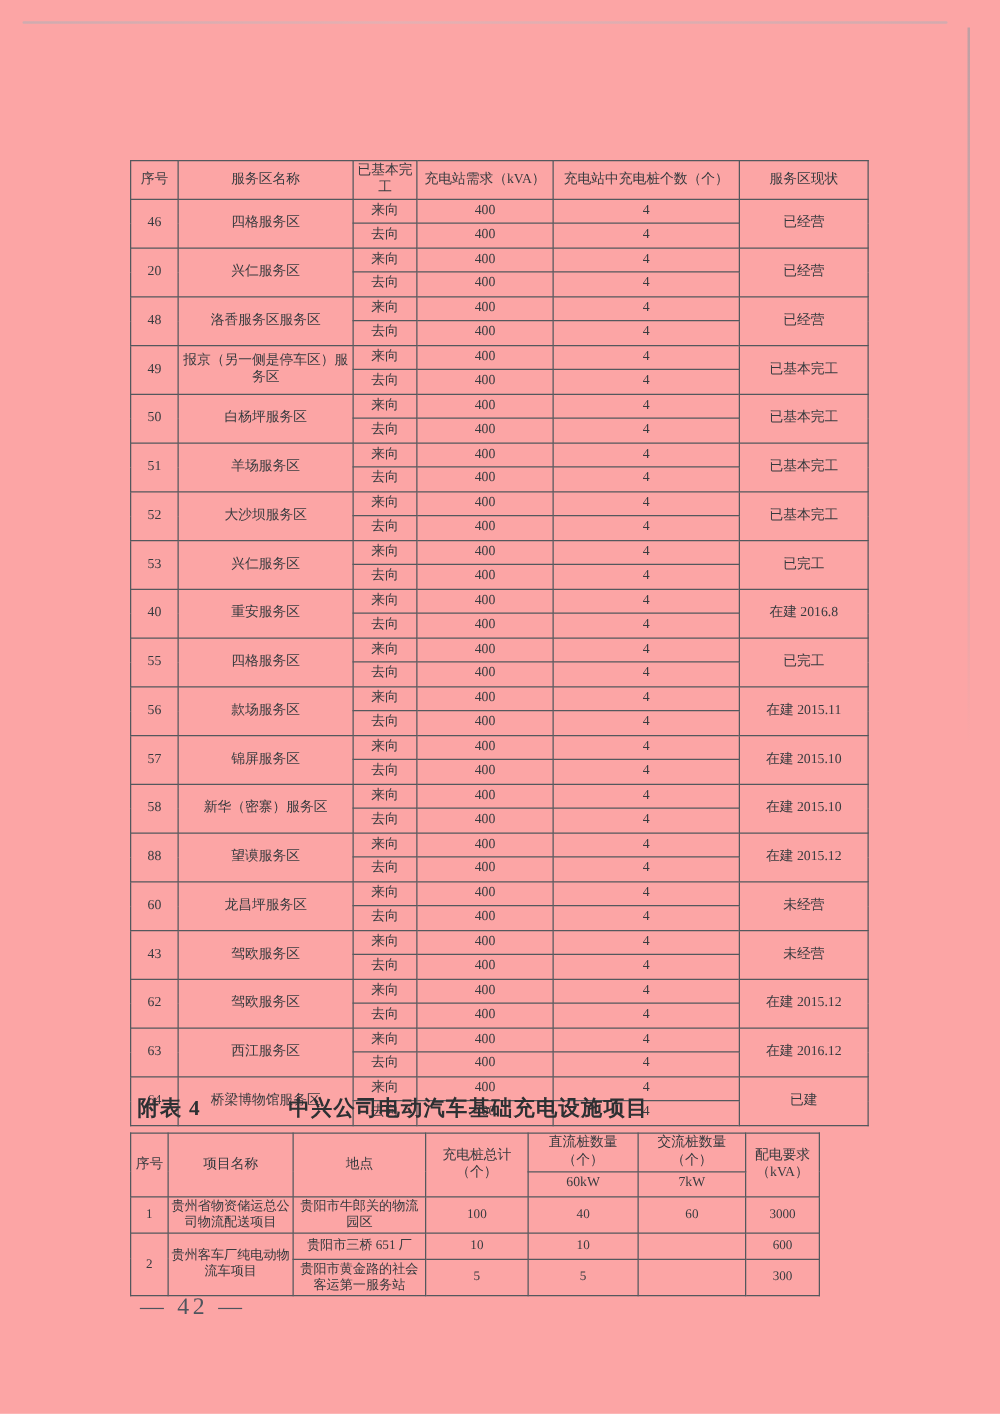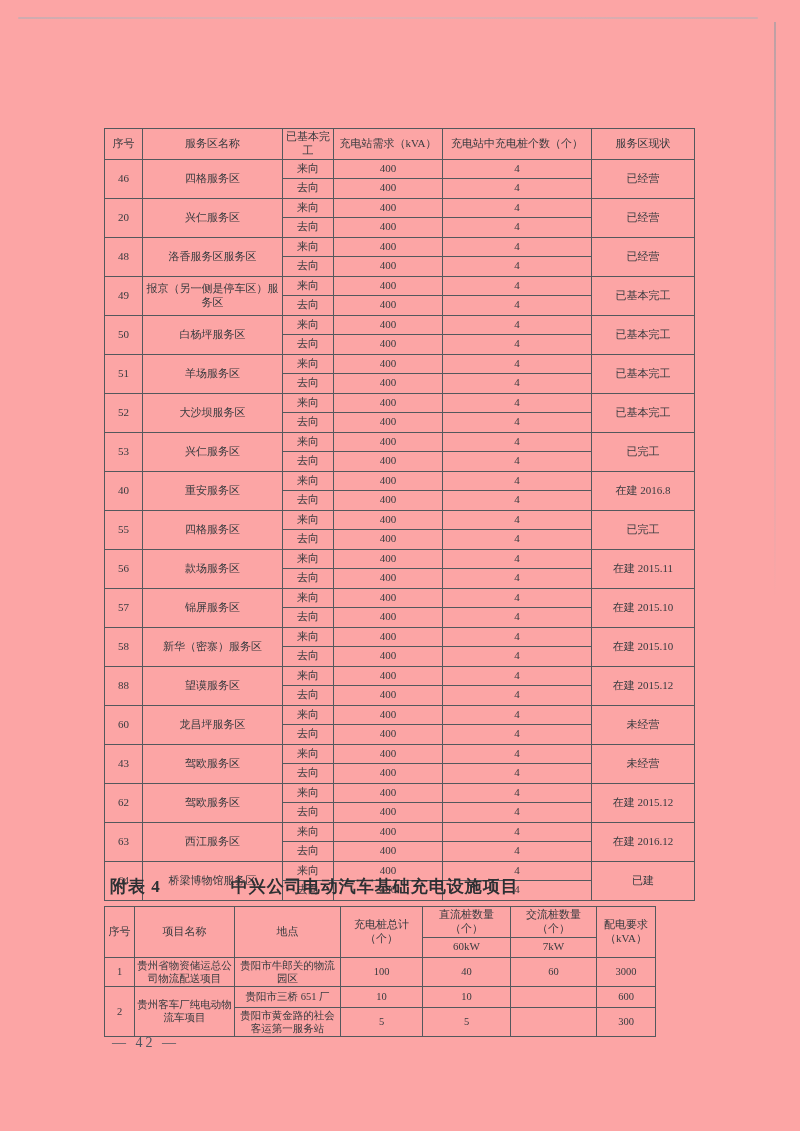--- a/index.html
+++ b/index.html
@@ -46,21 +46,21 @@
   .appendix-title .title{letter-spacing:1px;}
 
   
   .t2{position:absolute;left:104px;top:906px;width:551px;font-size:10.5px;border:1.5px solid #4b4e53;}
   .t2 th{height:17px;font-size:11px;}
   .t2 td{height:18px;}
   .pre{white-space:pre-line;}
 
   .pagenum{
     position:absolute;left:112px;top:1035px;
-    font-size:14px;color:#4e555e;letter-spacing:3px;text-align:center;
+    font-size:19px;color:#4e555e;letter-spacing:3px;text-align:center;
   }
 </style>
 </head>
 <body>
 
 <div class="page">
 
   <div class="artifact-top"></div>
   <div class="artifact-right"></div>
 

